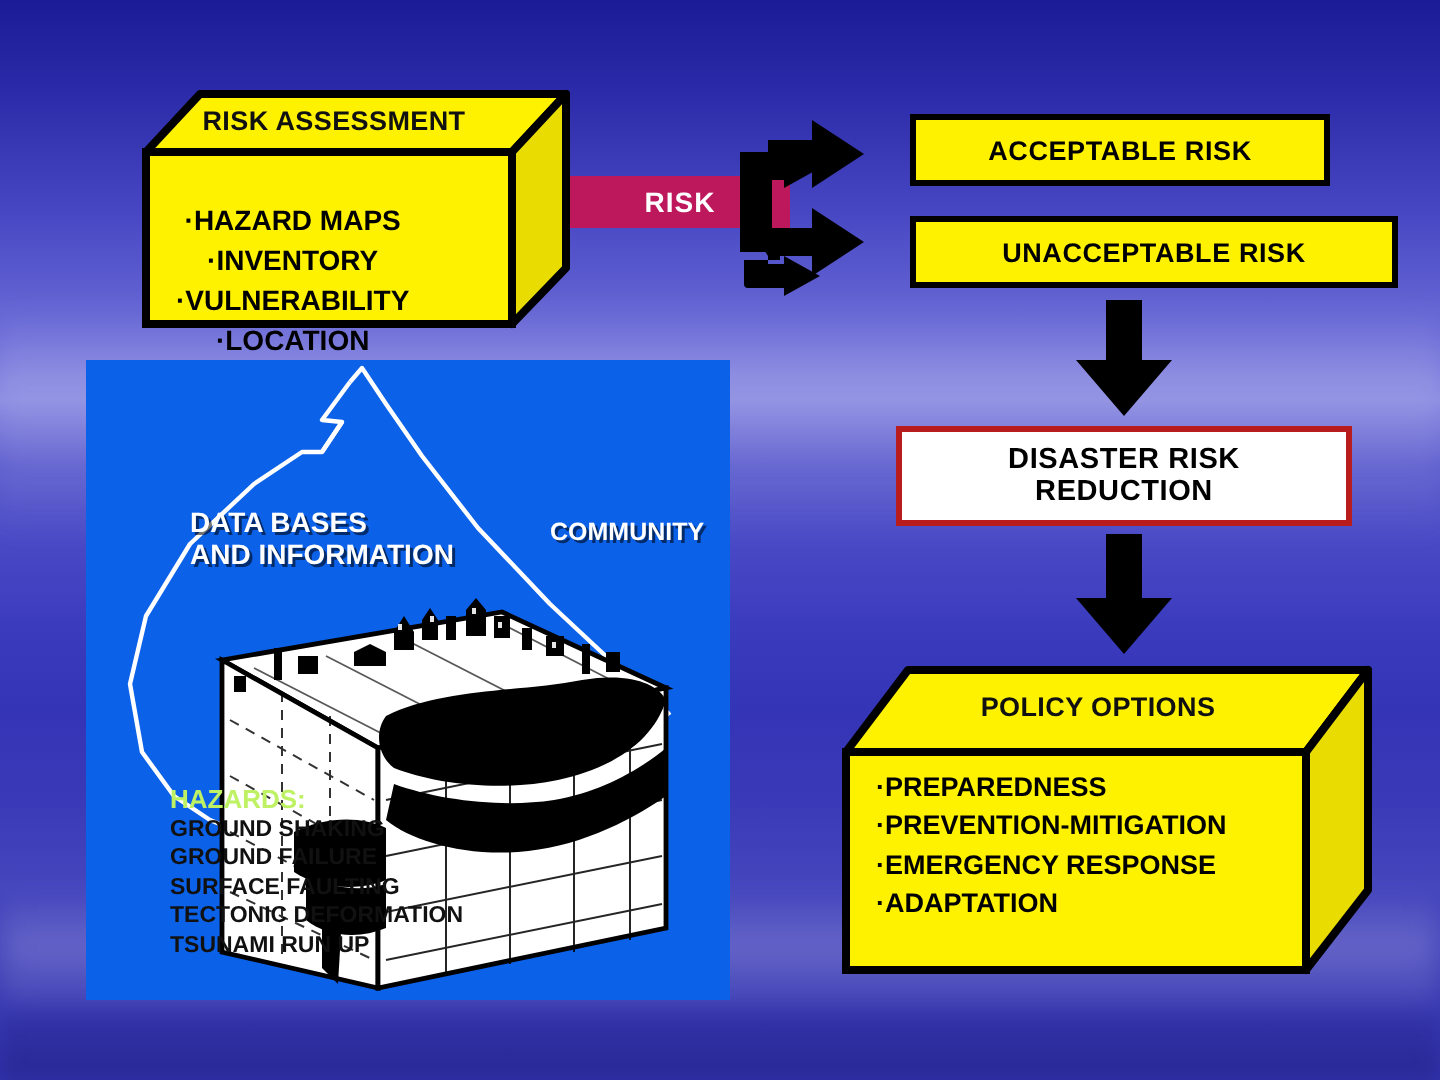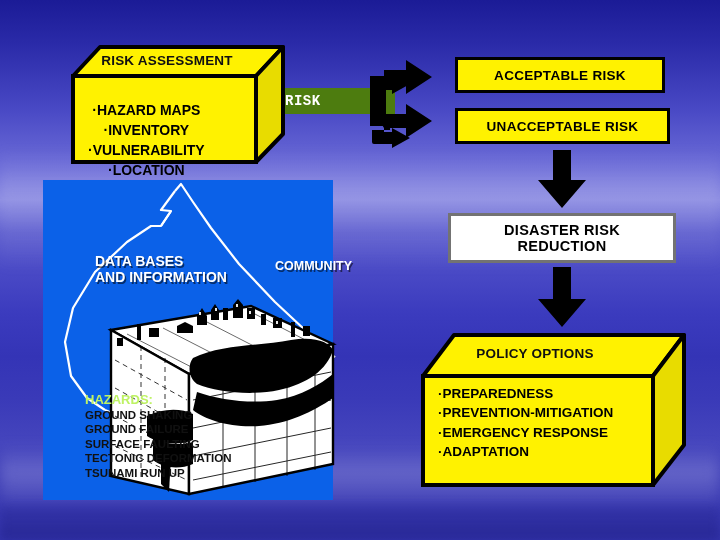--- a/index.html
+++ b/index.html
@@ -57,30 +57,30 @@
   }
   .bullets div{white-space:nowrap;}
 
   
   .flatbar{
     position:absolute;background:#FFF200;border:3px solid #000;
     box-sizing:border-box;display:flex;align-items:center;justify-content:center;
     font-weight:bold;color:#000;
   }
   .whitebar{
-    position:absolute;background:#FFFFFF;border:3px solid #737373;
+    position:absolute;background:#FFFFFF;border:3px solid #b91c1c;
     box-sizing:border-box;display:flex;flex-direction:column;
     align-items:center;justify-content:center;
     font-weight:bold;color:#000;line-height:1.12;
   }
 
   
   .riskbar{
-    position:absolute;background:#4d7c0f;
-    display:flex;align-items:center;justify-content:flex-start;font-family:Liberation Mono, monospace;
+    position:absolute;background:#be185d;
+    display:flex;align-items:center;justify-content:center;
   }
   .riskbar span{
     color:#fff;font-weight:bold;letter-spacing:.5px;
   }
 
   
   .panel{
     position:absolute;background:#0B61E8;overflow:visible;
   }
   .panel-label{
@@ -134,21 +134,21 @@
       <path d="M0,36 L14,36 L14,24 L36,24 L36,14 L62,31 L36,48 L36,38 L14,38 Z" transform="translate(0,-6)"></path>
       <path d="M0,60 L14,60 L14,68 L36,68 L36,58 L62,75 L36,92 L36,82 L14,82 Z" transform="translate(0,-6)"></path>
       <rect x="0" y="24" width="16" height="50"></rect>
     </g>
   </svg>
 
   <div class="flatbar" style="left:455px;top:57px;width:210px;height:36px;font-size:13.5px;letter-spacing:.3px;">
     <span>ACCEPTABLE  RISK</span>
   </div>
 
-  <div class="flatbar" style="left:455px;top:108px;width:215px;height:36px;font-size:13.5px;letter-spacing:.3px;">
+  <div class="flatbar" style="left:455px;top:108px;width:244px;height:36px;font-size:13.5px;letter-spacing:.3px;">
     <span>UNACCEPTABLE  RISK</span>
   </div>
 
   <svg style="position:absolute;left:534px;top:150px;" width="56" height="60">
     <path d="M19,0 L37,0 L37,30 L52,30 L28,58 L4,30 L19,30 Z" fill="#000"></path>
   </svg>
 
   <div class="whitebar" style="left:448px;top:213px;width:228px;height:50px;font-size:14.5px;letter-spacing:.3px;">
     <div>DISASTER  RISK</div>
     <div>REDUCTION</div>
@@ -157,30 +157,30 @@
   <svg style="position:absolute;left:534px;top:267px;" width="56" height="62">
     <path d="M19,0 L37,0 L37,32 L52,32 L28,60 L4,32 L19,32 Z" fill="#000"></path>
   </svg>
 
   <div class="box3d" style="left:418px;top:330px;width:272px;height:160px;">
     <svg width="272" height="160" viewBox="0 0 272 160" style="position:absolute;left:0;top:0;">
       <polygon points="5,46 36,5 266,5 235,46" fill="#FFF200" stroke="#000" stroke-width="4" stroke-linejoin="round"></polygon>
       <polygon points="235,46 266,5 266,115 235,155" fill="#E8DC00" stroke="#000" stroke-width="4" stroke-linejoin="round"></polygon>
       <rect x="5" y="46" width="230" height="109" fill="#FFF200" stroke="#000" stroke-width="4"></rect>
     </svg>
-    <div class="lbl-top" style="left:4px;top:16px;width:226px;font-size:13.5px;text-align:center;">POLICY OPTIONS</div>
+    <div class="lbl-top" style="left:18px;top:16px;width:226px;font-size:13.5px;text-align:center;">POLICY OPTIONS</div>
     <div class="bullets" style="left:20px;top:54px;font-size:13.5px;line-height:1.43;">
       <div>·PREPAREDNESS</div>
       <div>·PREVENTION-MITIGATION</div>
       <div>·EMERGENCY  RESPONSE</div>
       <div>·ADAPTATION</div>
     </div>
   </div>
 
-  <div class="panel" style="left:43px;top:180px;width:290px;height:320px;">
+  <div class="panel" style="left:43px;top:180px;width:322px;height:320px;">
 
     <svg width="300" height="320" viewBox="0 0 300 320" style="position:absolute;left:0;top:0;overflow:visible;">
       <path d="M132,11 L138,4 L150,22 L168,48 L196,84 L232,122 L262,150 L286,168" fill="none" stroke="#fff" stroke-width="2.2" stroke-linejoin="round"></path>
       <path d="M132,11 L118,30 L128,31 L118,46 L108,46
                L84,62 L52,92 L30,128 L22,162 L28,196 L44,218 L62,230" fill="none" stroke="#fff" stroke-width="2.2" stroke-linejoin="round"></path>
       <path d="M62,230 L96,244 L140,250 L190,240 L236,218 L272,192 L292,176" fill="none" stroke="#fff" stroke-width="2.2" stroke-linejoin="round"></path>
       <path d="M128,31 L118,46" fill="none" stroke="#fff" stroke-width="2.2"></path>
     </svg>
 
     <svg width="240" height="210" viewBox="0 0 240 210" style="position:absolute;left:58px;top:108px;">

